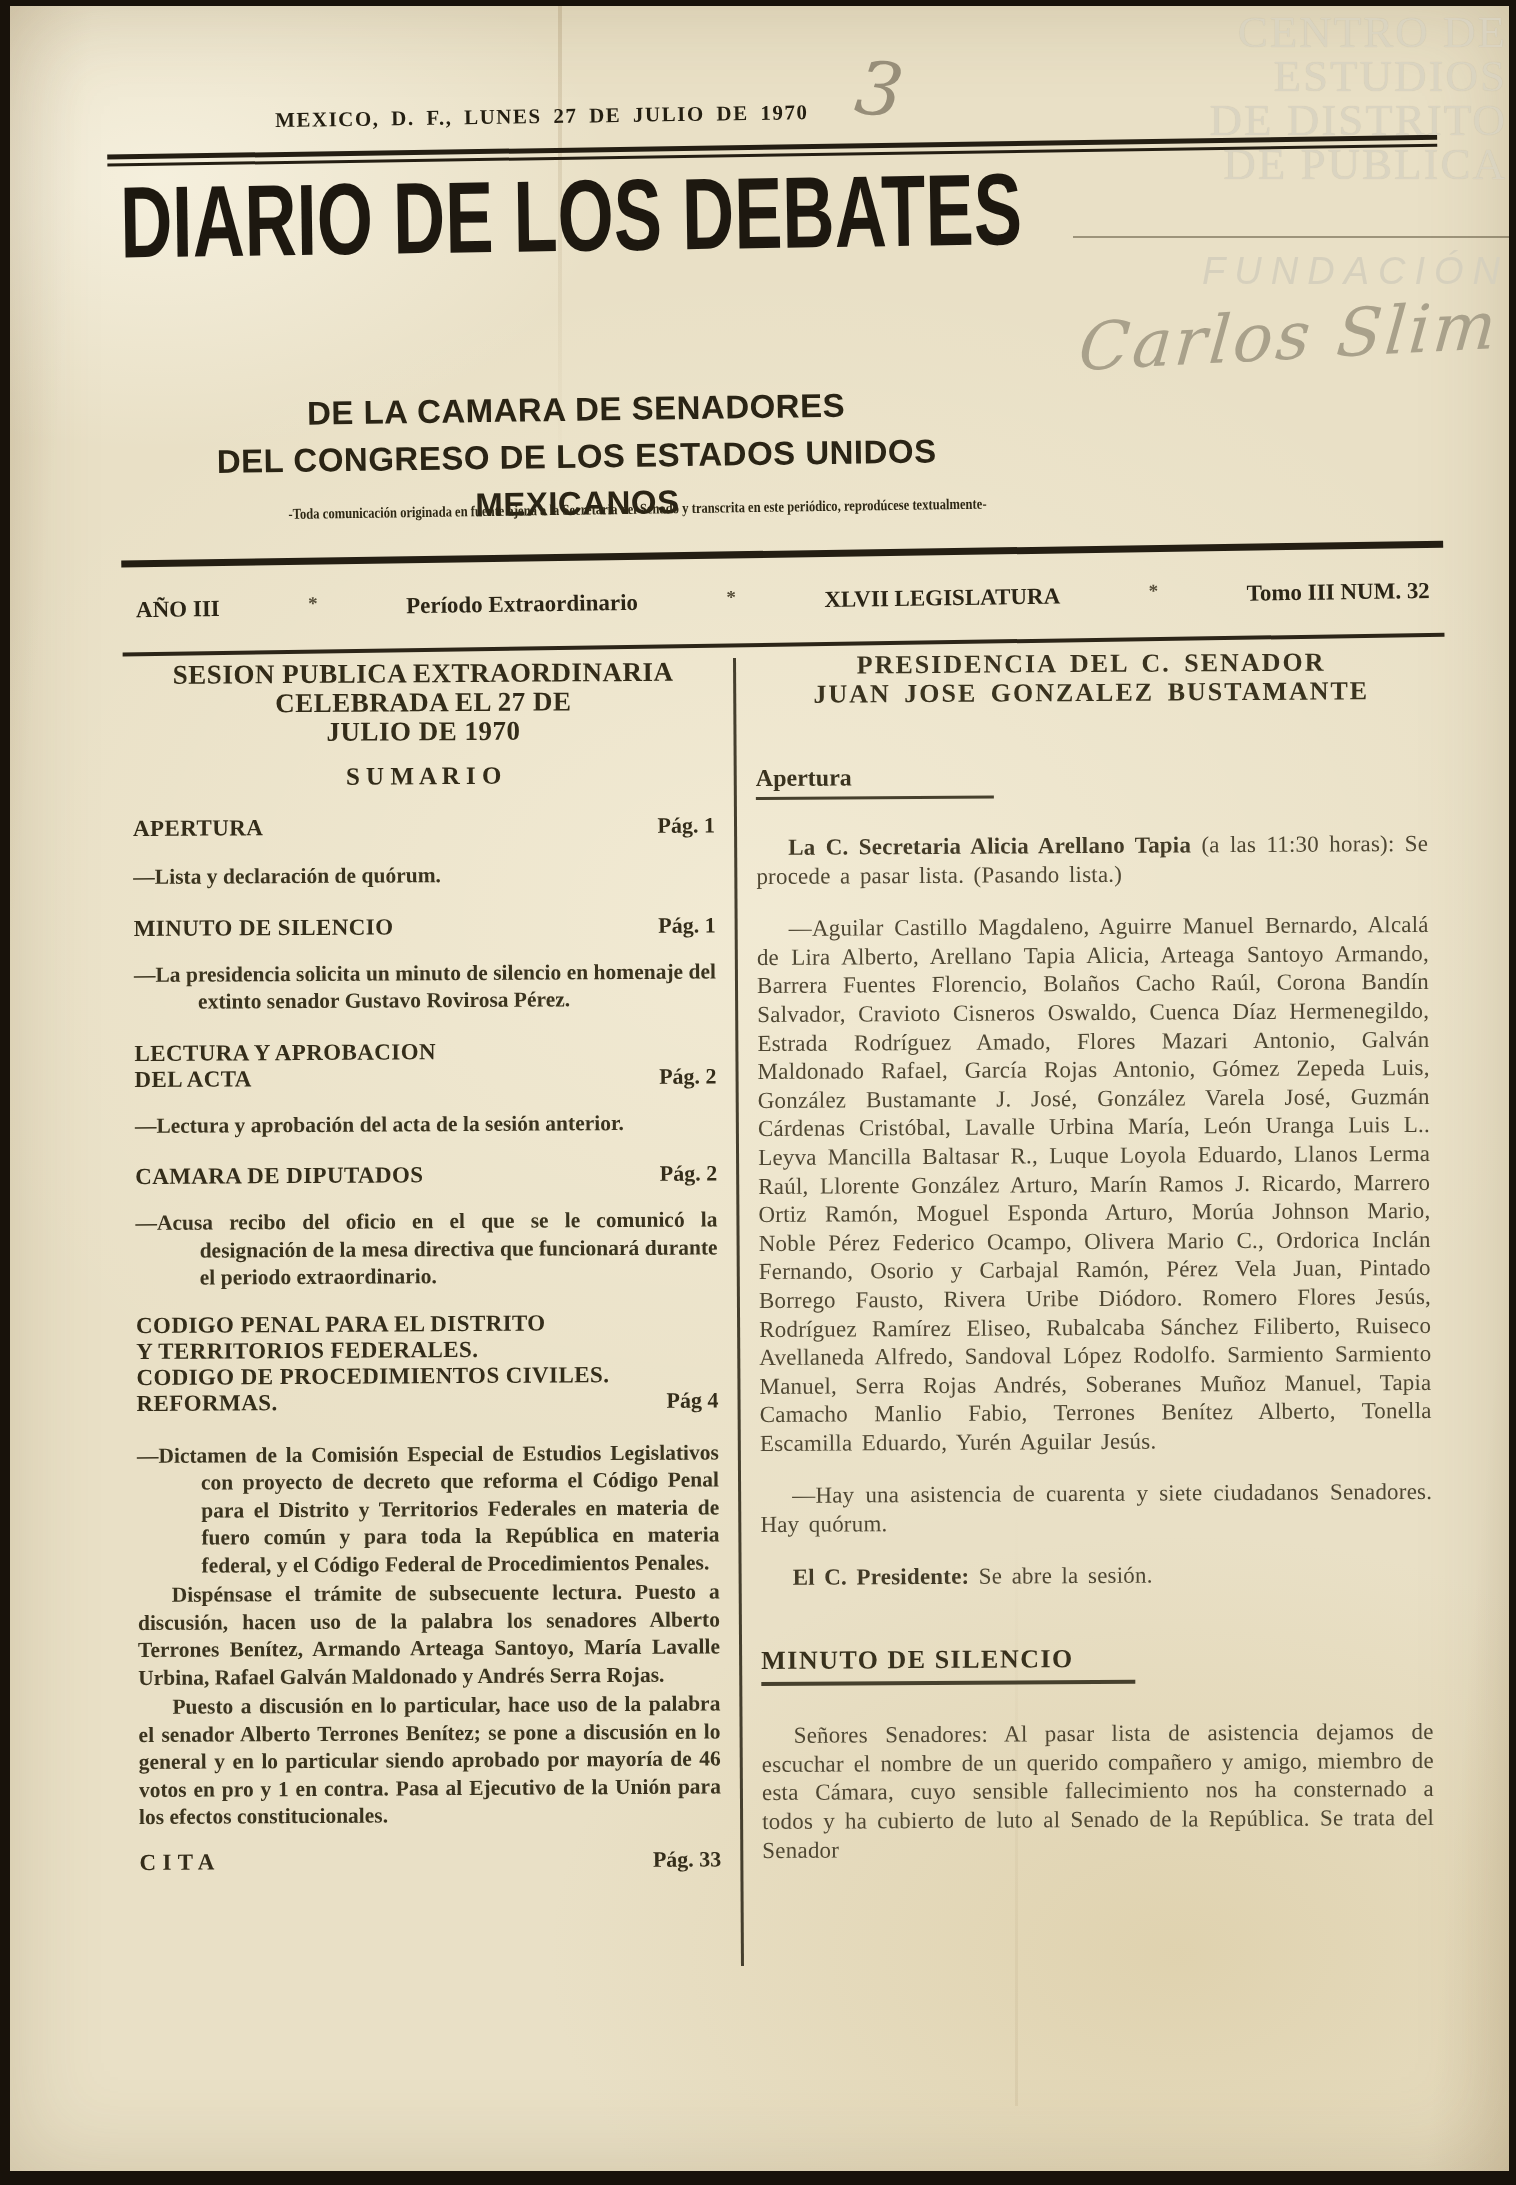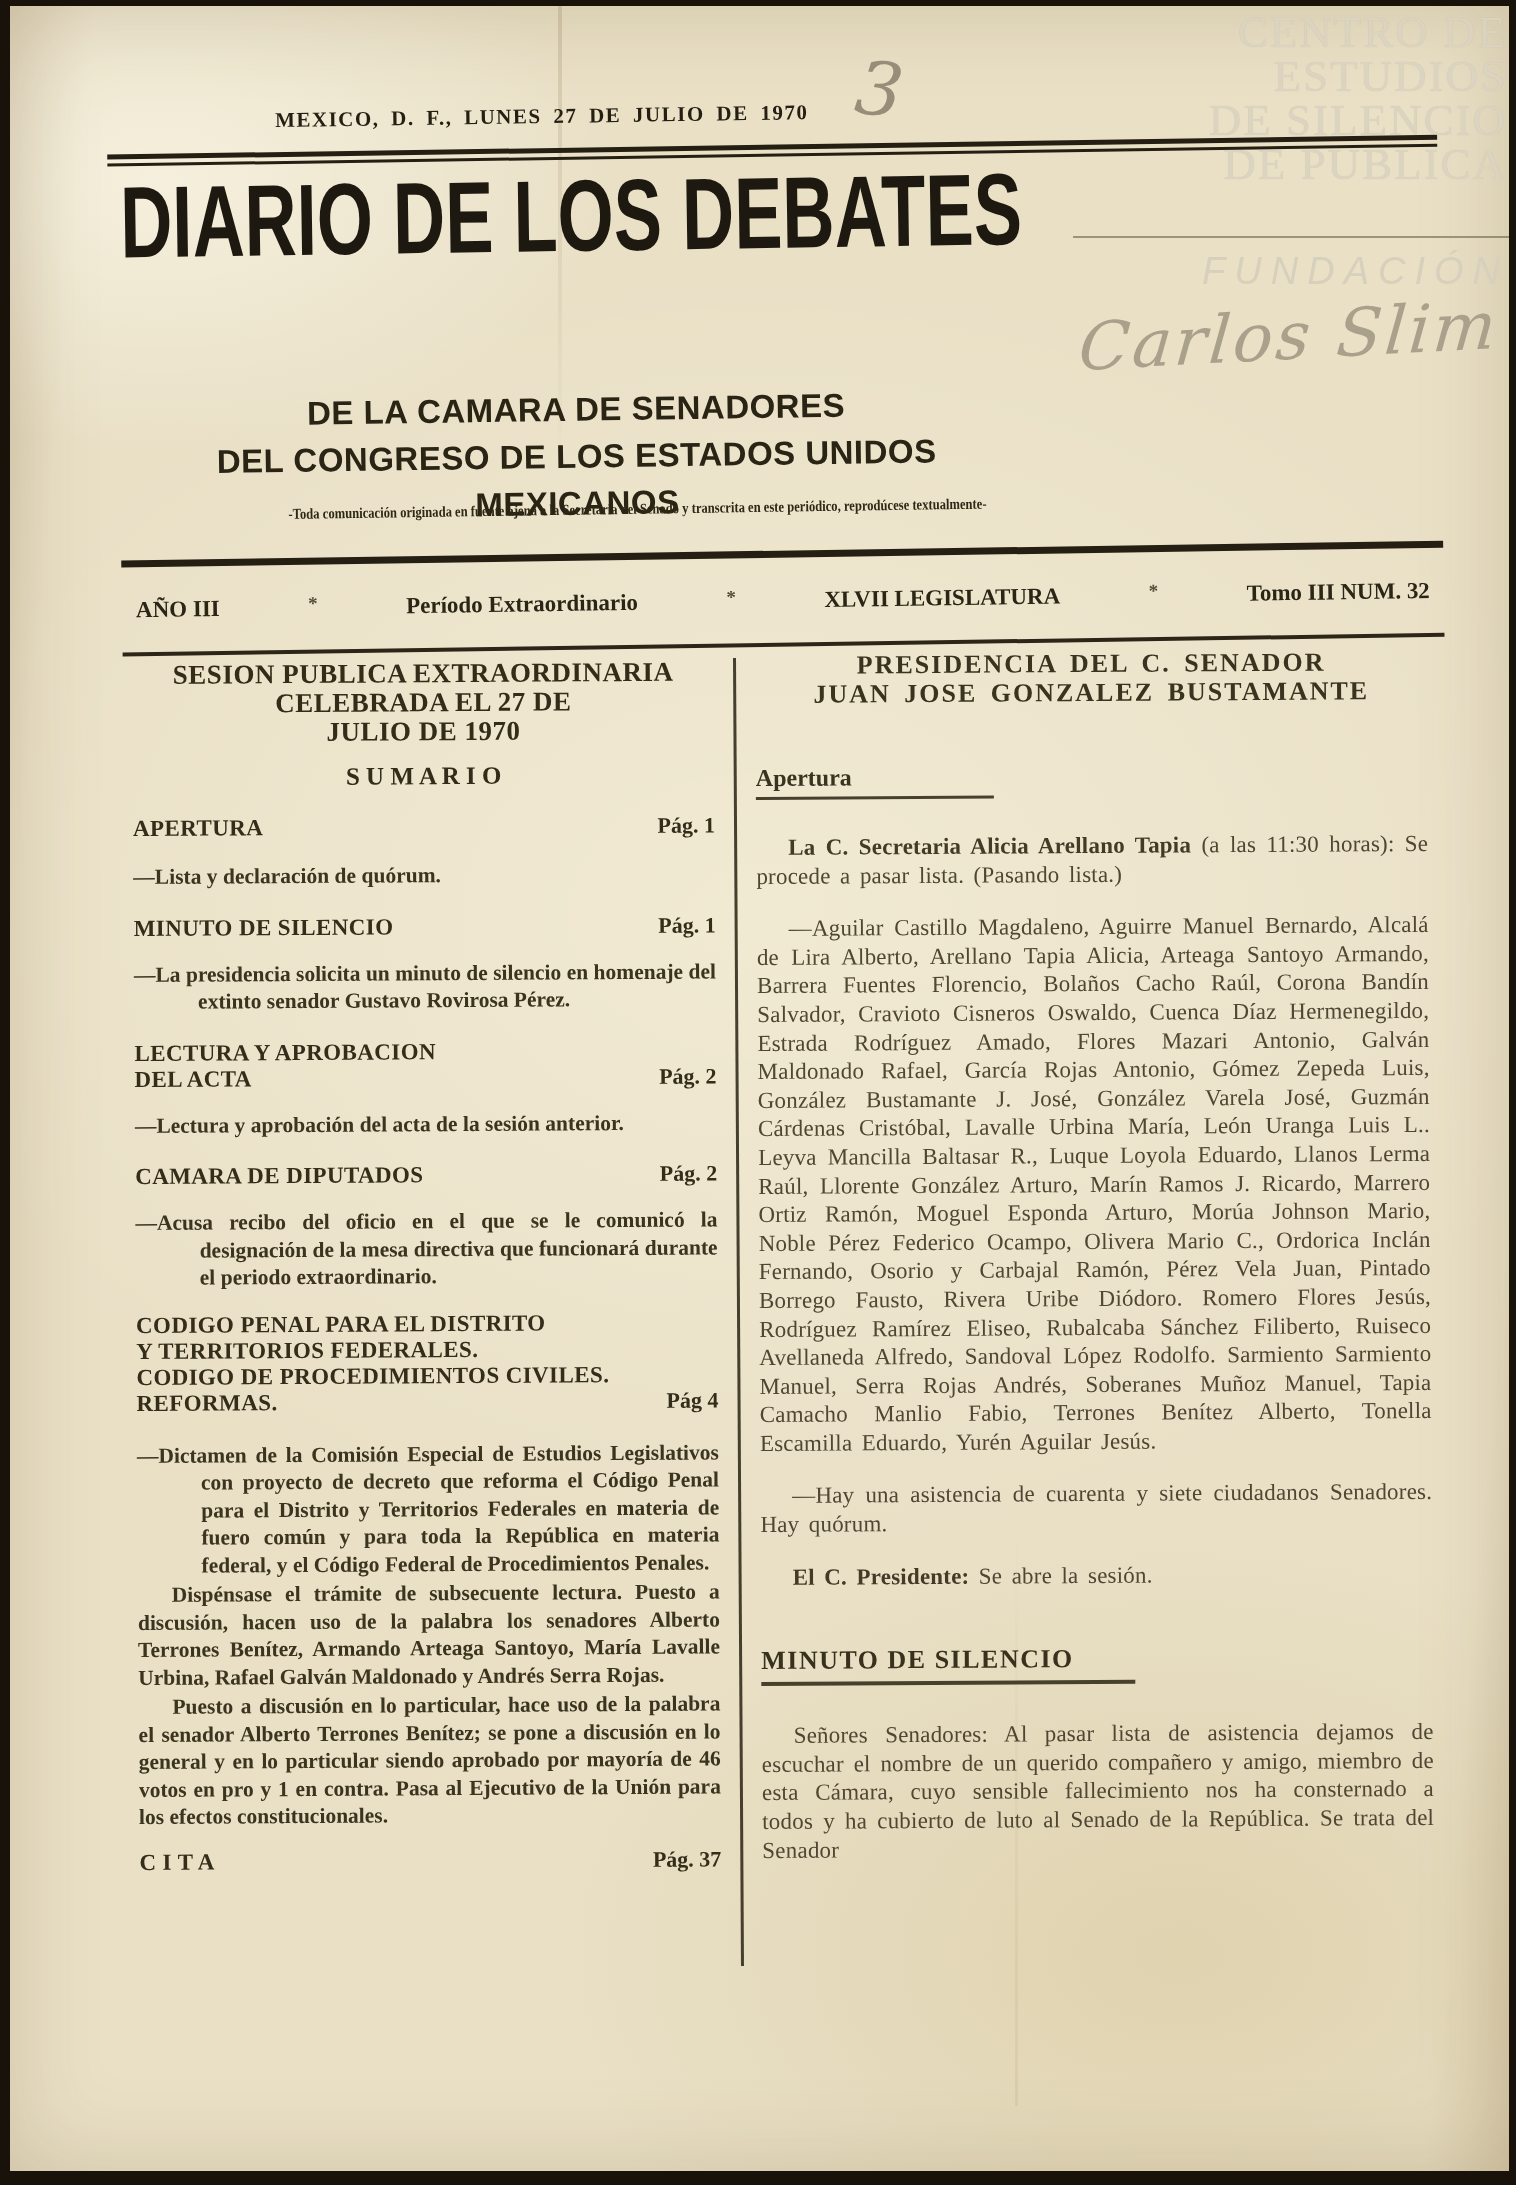--- a/index.html
+++ b/index.html
@@ -100,21 +100,21 @@
 </head>
 <body>
 
 <div class="paper">
   <div class="crease"></div>
   <div class="crease2"></div>
 
   <div class="watermark">
     <div class="wm-line">CENTRO DE</div>
     <div class="wm-line">ESTUDIOS</div>
-    <div class="wm-line">DE SILENCIO</div>
+    <div class="wm-line">DE DISTRITO</div>
     <div class="wm-line">DE PUBLICA</div>
   </div>
   <div class="wm-rule"></div>
   <div class="wm-foundation">FUNDACIÓN</div>
   <div class="wm-signature">Carlos Slim</div>
   <div class="pencil">3</div>
 
   <div class="masthead">
     <div class="dateline">MEXICO, D. F., LUNES 27 DE JULIO DE 1970</div>
     <div class="rule-double"></div>
@@ -185,21 +185,21 @@
       </span>
       <span class="pg">Pág 4</span>
     </div>
     <p class="lpara" style="margin-top:26px">—Dictamen de la Comisión Especial de Estudios Legislativos con proyecto de decreto que reforma el Código Penal para el Distrito y Territorios Federales en materia de fuero común y para toda la República en materia federal, y el Código Federal de Procedimientos Penales.</p>
 
     <p class="lpara plain">Dispénsase el trámite de subsecuente lectura. Puesto a discusión, hacen uso de la palabra los senadores Alberto Terrones Benítez, Armando Arteaga Santoyo, María Lavalle Urbina, Rafael Galván Maldonado y Andrés Serra Rojas.</p>
     <p class="lpara plain">Puesto a discusión en lo particular, hace uso de la palabra el senador Alberto Terrones Benítez; se pone a discusión en lo general y en lo particular siendo aprobado por mayoría de 46 votos en pro y 1 en contra. Pasa al Ejecutivo de la Unión para los efectos constitucionales.</p>
 
     <div class="citarow">
       <span class="lbl">C I T A</span>
-      <span class="pg">Pág. 37</span>
+      <span class="pg">Pág. 33</span>
     </div>
   </div>
 
   <div class="col right">
     <div class="rheading">
       <div>PRESIDENCIA DEL C. SENADOR</div>
       <div>JUAN JOSE GONZALEZ BUSTAMANTE</div>
     </div>
 
     <div class="apertura">

